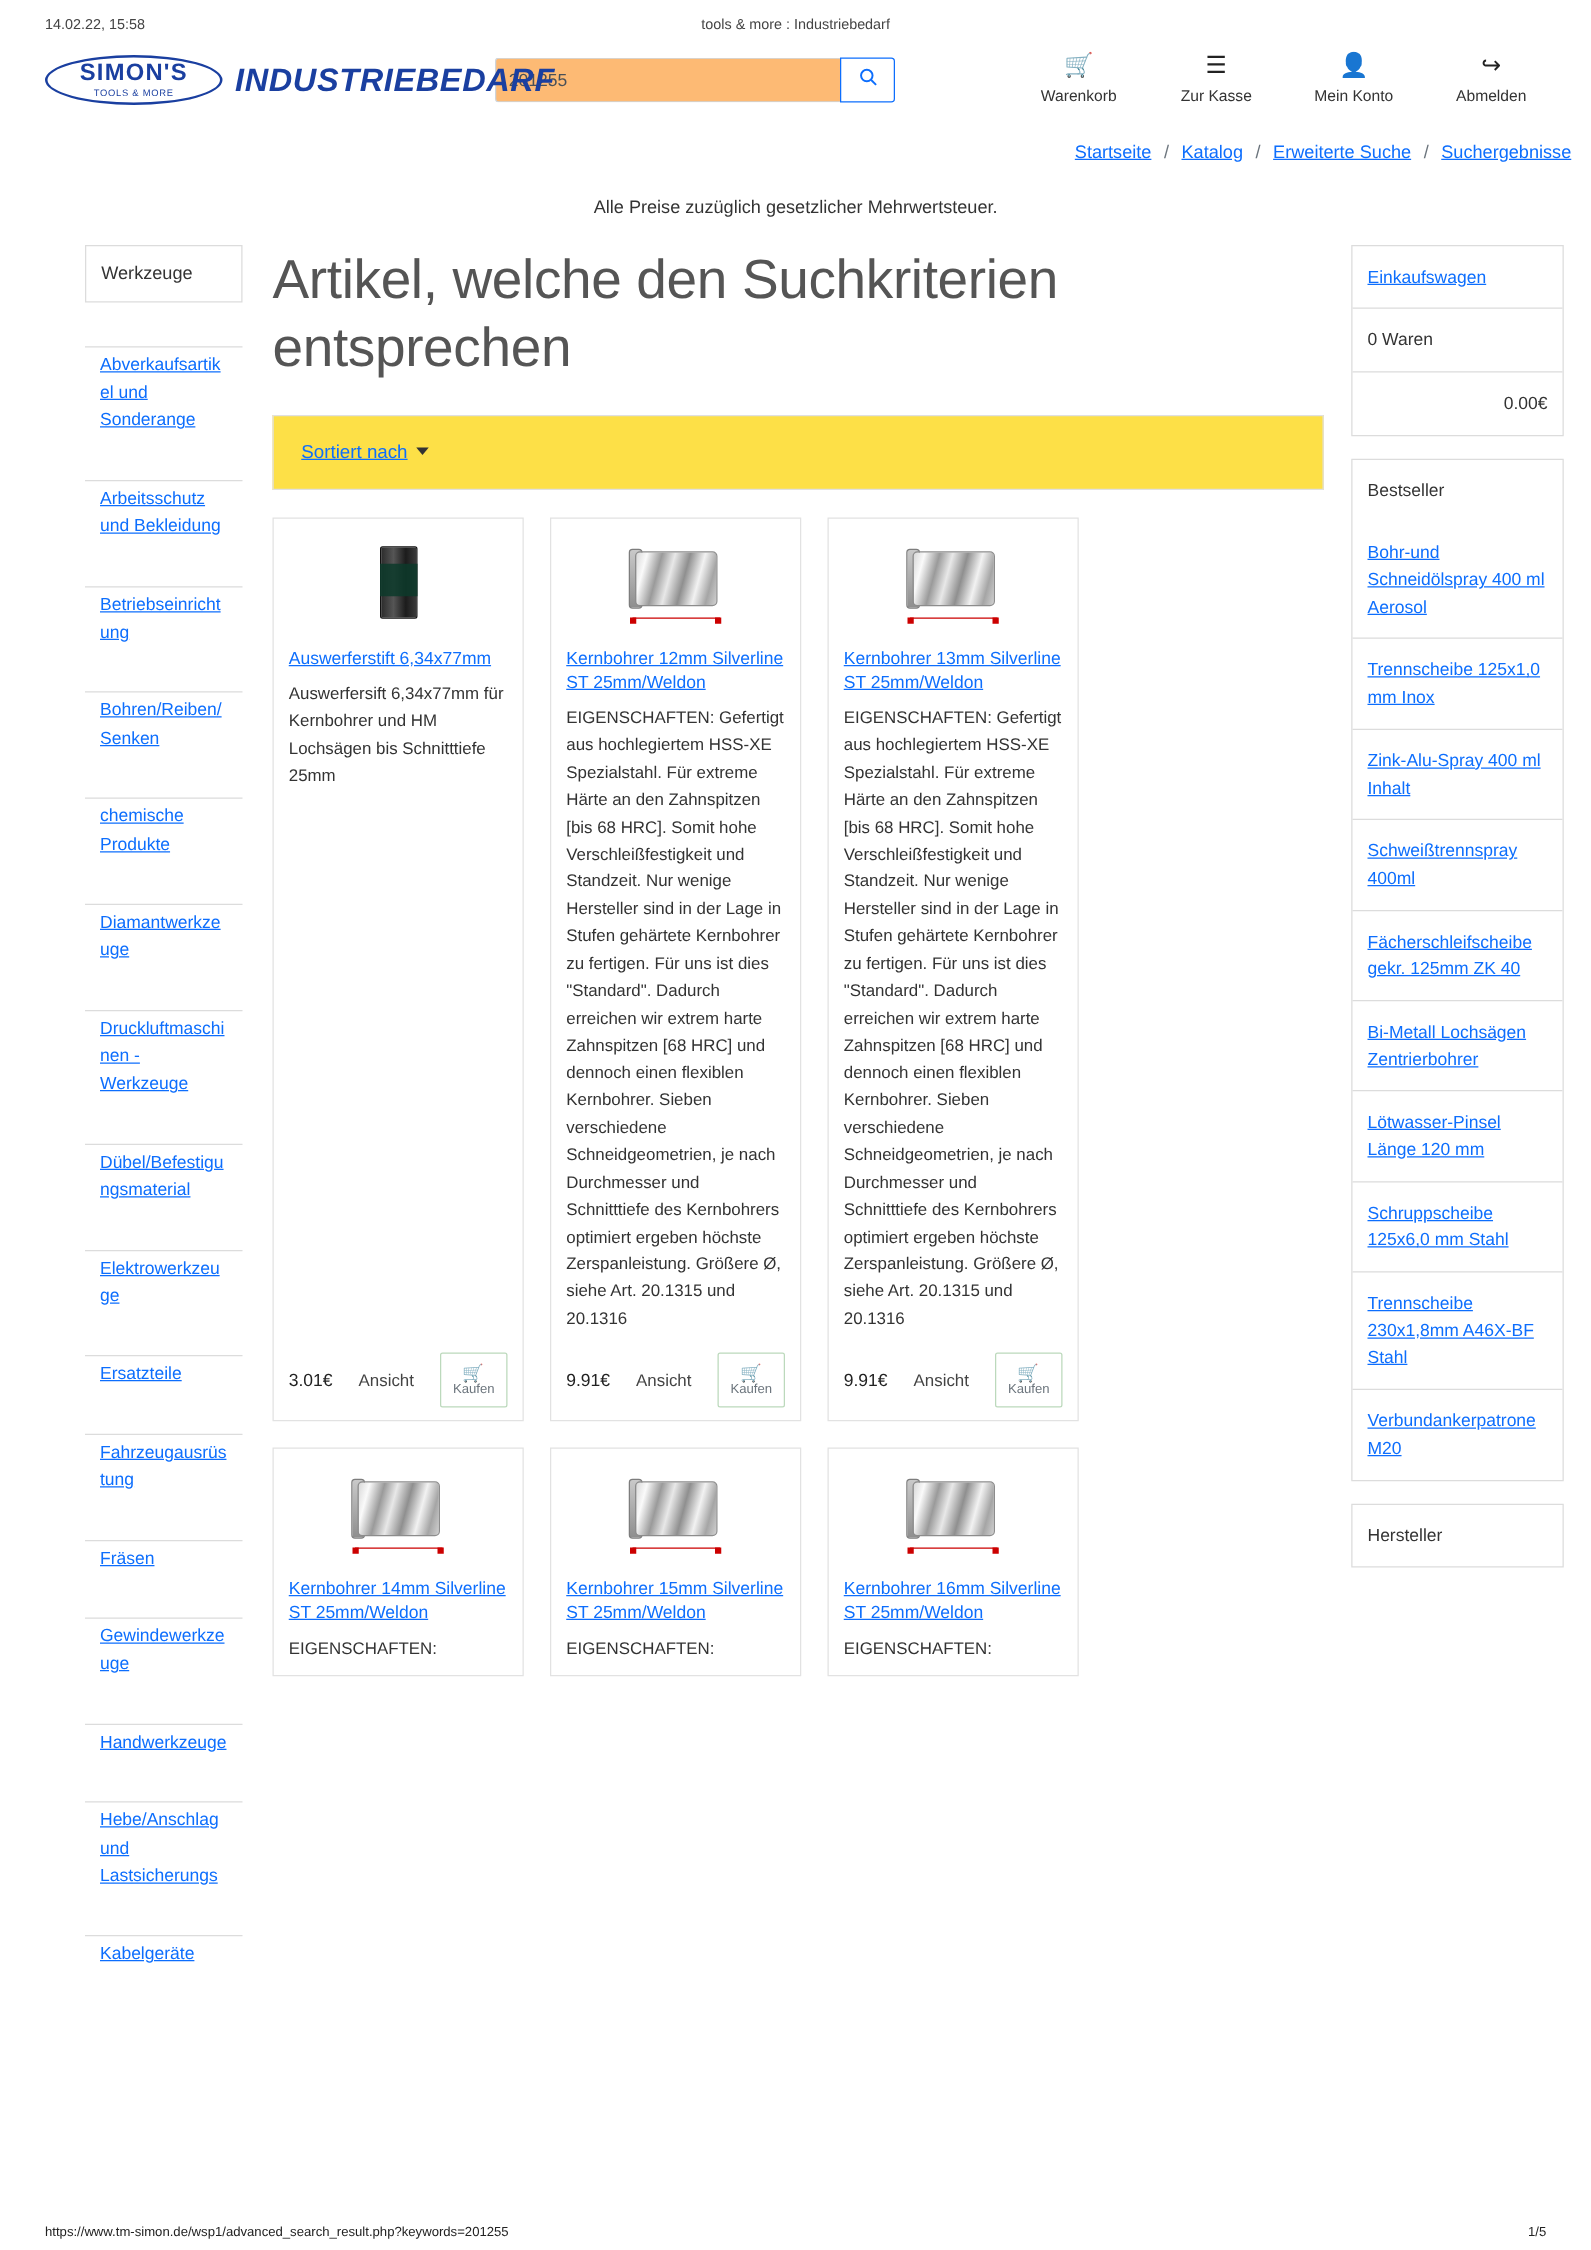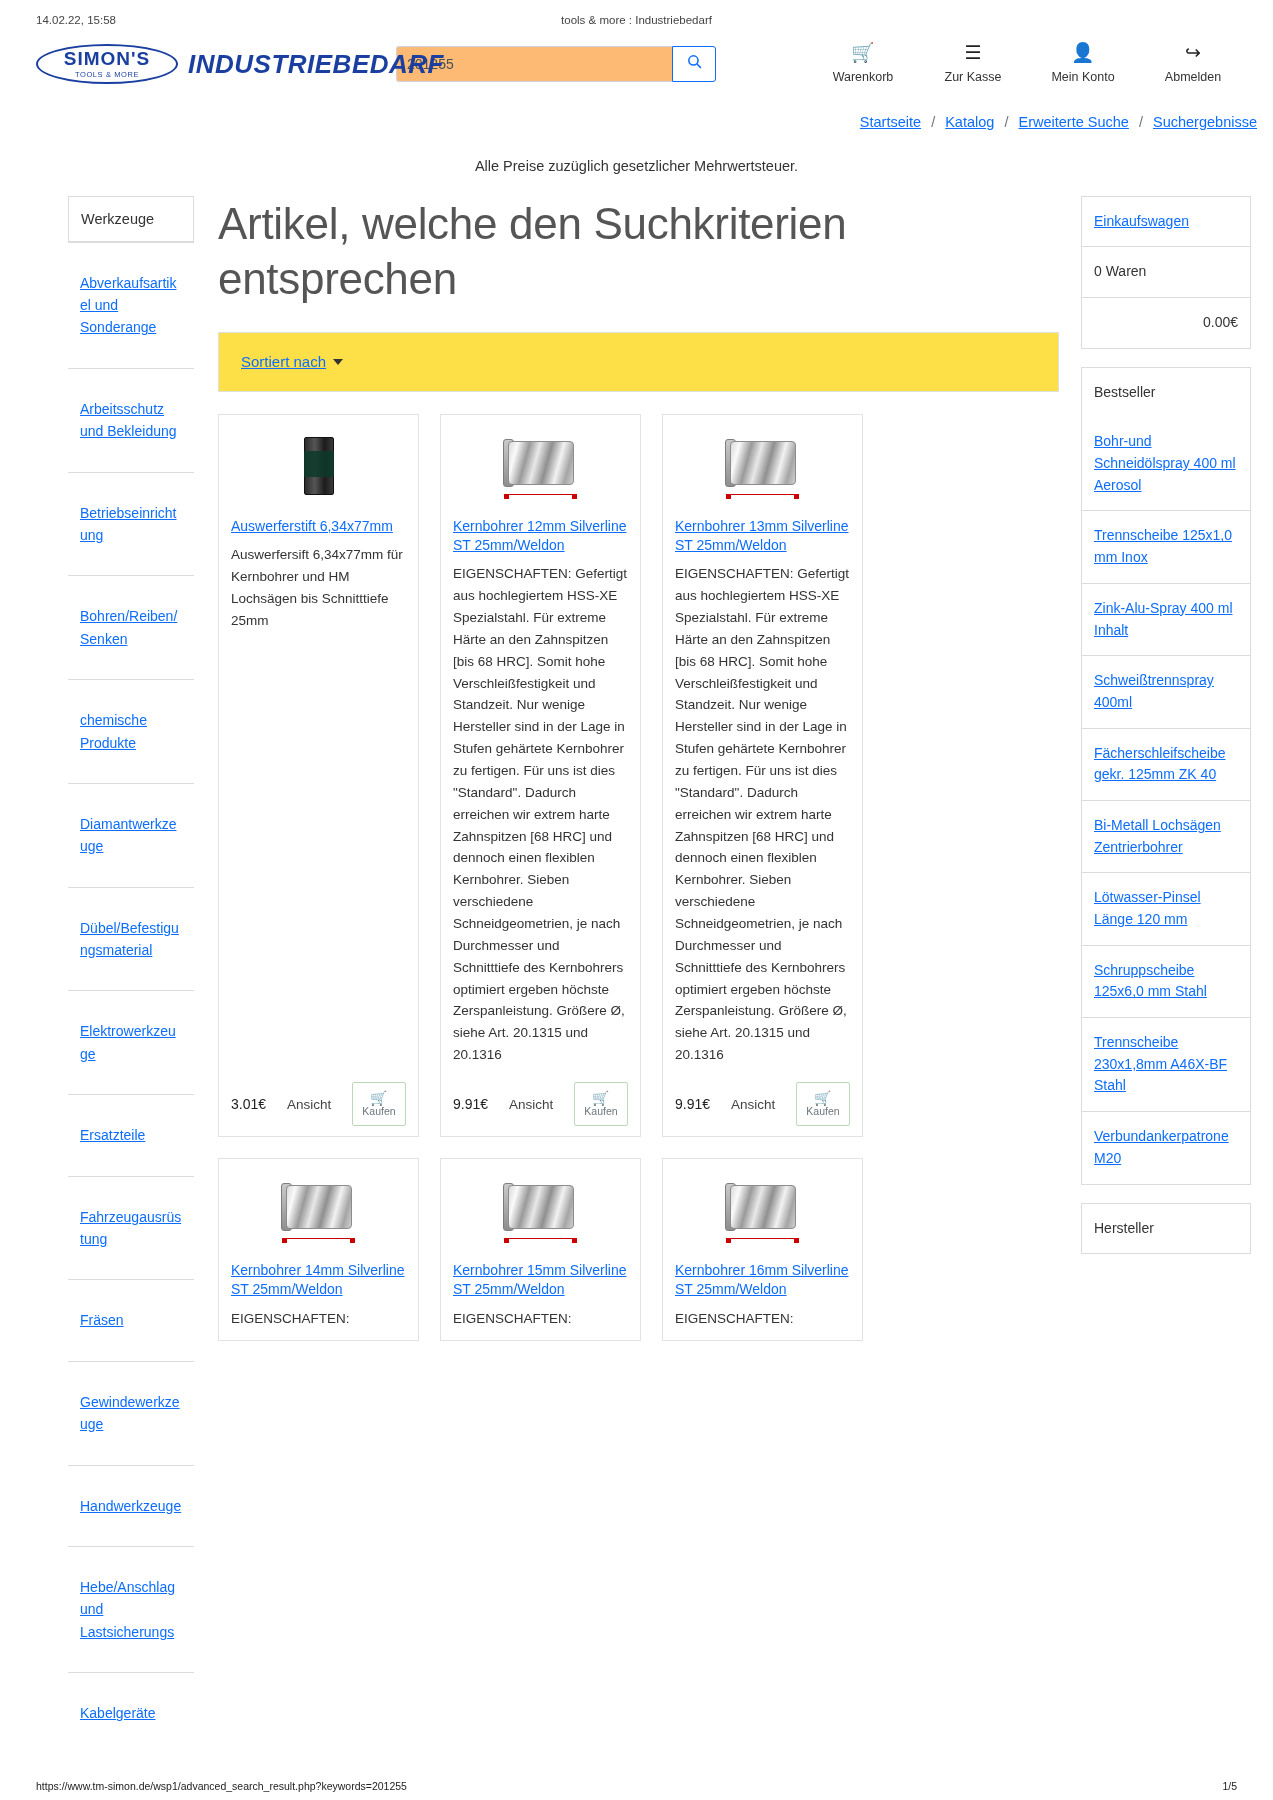--- a/index.html
+++ b/index.html
@@ -87,22 +87,23 @@
   .col-left { width: 126px; flex: 0 0 126px; }
   .col-mid  { flex: 1 1 auto; padding: 0 22px 0 24px; }
   .col-right{ width: 170px; flex: 0 0 170px; }
 
   
   .panel { border: 1px solid #dcdcdc; background: #fff; }
   .panel-head {
     padding: 14px 12px; font-size: 14.5px; color: #333;
   }
   .cat-item {
-    padding: 29px 12px; font-size: 14px; line-height: 1.6;
+    padding: 2px 12px; font-size: 14px; line-height: 1.6;
     border-top: 1px solid #dcdcdc;
+    margin-top: 35px;
   }
   .cat-item a { color: #0d6efd; text-decoration: underline; word-break: break-word; }
 
   
   h1.page-title {
     font-size: 44px; font-weight: 300; color: #555; line-height: 1.25;
     margin: 0 0 26px 0; letter-spacing: -.3px;
   }
 
   .sortbar {
@@ -239,20 +240,21 @@
     <div class="panel">
       <div class="panel-head">Werkzeuge</div>
     </div>
     <div id="cat-list">
         <div class="cat-item"><a href="#">Abverkaufsartikel und Sonderange</a></div>
         <div class="cat-item"><a href="#">Arbeitsschutz und Bekleidung</a></div>
         <div class="cat-item"><a href="#">Betriebseinrichtung</a></div>
         <div class="cat-item"><a href="#">Bohren/Reiben/Senken</a></div>
         <div class="cat-item"><a href="#">chemische Produkte</a></div>
         <div class="cat-item"><a href="#">Diamantwerkzeuge</a></div>
+        <div class="cat-item"><a href="#">Druckluftmaschinen - Werkzeuge</a></div>
         <div class="cat-item"><a href="#">Dübel/Befestigungsmaterial</a></div>
         <div class="cat-item"><a href="#">Elektrowerkzeuge</a></div>
         <div class="cat-item"><a href="#">Ersatzteile</a></div>
         <div class="cat-item"><a href="#">Fahrzeugausrüstung</a></div>
         <div class="cat-item"><a href="#">Fräsen</a></div>
         <div class="cat-item"><a href="#">Gewindewerkzeuge</a></div>
         <div class="cat-item"><a href="#">Handwerkzeuge</a></div>
         <div class="cat-item"><a href="#">Hebe/Anschlag und Lastsicherungs</a></div>
         <div class="cat-item"><a href="#">Kabelgeräte</a></div>
       </div>

